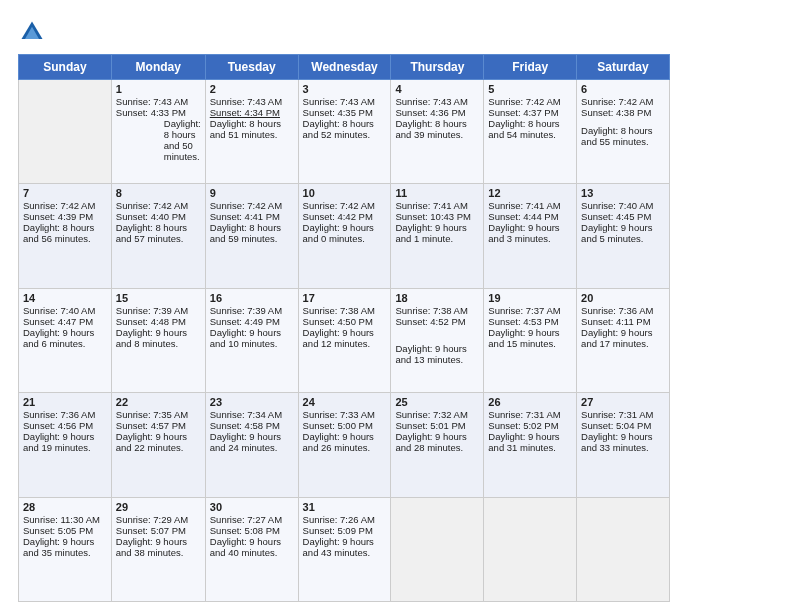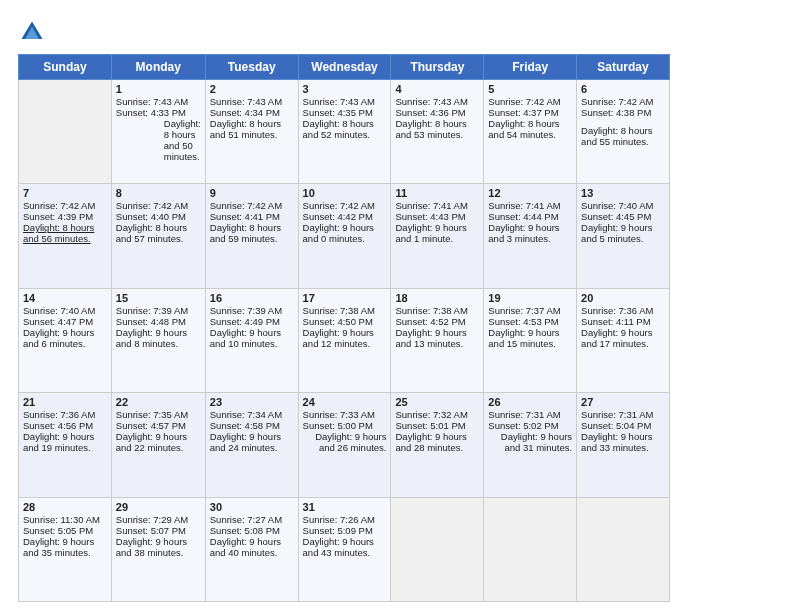--- a/index.html
+++ b/index.html
@@ -129,54 +129,54 @@
           <td class="cell-empty"></td>
           <td>
             <span class="day-number">1</span>
             <span style="display: block;">Sunrise: 7:43 AM</span>
             <span style="display: block;">Sunset: 4:33 PM</span>
             <span style="display: block; margin-left: 48px;">Daylight: 8 hours and 50 minutes.</span>
           </td>
           <td>
             <span class="day-number">2</span>
             <span style="display: block;">Sunrise: 7:43 AM</span>
-            <span style="display: block;">Sunset: 4:34 PM</span>
+            <span style="display: block; text-decoration: underline;">Sunset: 4:34 PM</span>
             <span style="display: block;">Daylight: 8 hours and 51 minutes.</span>
           </td>
           <td>
             <span class="day-number">3</span>
             <span style="display: block;">Sunrise: 7:43 AM</span>
             <span style="display: block;">Sunset: 4:35 PM</span>
             <span style="display: block;">Daylight: 8 hours and 52 minutes.</span>
           </td>
           <td>
             <span class="day-number">4</span>
             <span style="display: block;">Sunrise: 7:43 AM</span>
             <span style="display: block;">Sunset: 4:36 PM</span>
-            <span style="display: block;">Daylight: 8 hours and 53 minutes.</span>
+            <span style="display: block;">Daylight: 8 hours and 39 minutes.</span>
           </td>
           <td>
             <span class="day-number">5</span>
             <span style="display: block;">Sunrise: 7:42 AM</span>
             <span style="display: block;">Sunset: 4:37 PM</span>
             <span style="display: block;">Daylight: 8 hours and 54 minutes.</span>
           </td>
           <td>
             <span class="day-number">6</span>
             <span style="display: block;">Sunrise: 7:42 AM</span>
             <span style="display: block;">Sunset: 4:38 PM</span>
             <span style="display: block; margin-top: 7px;">Daylight: 8 hours and 55 minutes.</span>
           </td>
         </tr>
         <tr>
           <td>
             <span class="day-number">7</span>
             <span style="display: block;">Sunrise: 7:42 AM</span>
             <span style="display: block;">Sunset: 4:39 PM</span>
-            <span style="display: block; text-decoration: underline;">Daylight: 8 hours and 56 minutes.</span>
+            <span style="display: block;">Daylight: 8 hours and 56 minutes.</span>
           </td>
           <td>
             <span class="day-number">8</span>
             <span style="display: block;">Sunrise: 7:42 AM</span>
             <span style="display: block;">Sunset: 4:40 PM</span>
             <span style="display: block;">Daylight: 8 hours and 57 minutes.</span>
           </td>
           <td>
             <span class="day-number">9</span>
             <span style="display: block;">Sunrise: 7:42 AM</span>
@@ -185,21 +185,21 @@
           </td>
           <td>
             <span class="day-number">10</span>
             <span style="display: block;">Sunrise: 7:42 AM</span>
             <span style="display: block;">Sunset: 4:42 PM</span>
             <span style="display: block;">Daylight: 9 hours and 0 minutes.</span>
           </td>
           <td>
             <span class="day-number">11</span>
             <span style="display: block;">Sunrise: 7:41 AM</span>
-            <span style="display: block;">Sunset: 4:43 PM</span>
+            <span style="display: block;">Sunset: 10:43 PM</span>
             <span style="display: block;">Daylight: 9 hours and 1 minute.</span>
           </td>
           <td>
             <span class="day-number">12</span>
             <span style="display: block;">Sunrise: 7:41 AM</span>
             <span style="display: block;">Sunset: 4:44 PM</span>
             <span style="display: block;">Daylight: 9 hours and 3 minutes.</span>
           </td>
           <td>
             <span class="day-number">13</span>
@@ -230,21 +230,21 @@
           <td>
             <span class="day-number">17</span>
             <span style="display: block;">Sunrise: 7:38 AM</span>
             <span style="display: block;">Sunset: 4:50 PM</span>
             <span style="display: block;">Daylight: 9 hours and 12 minutes.</span>
           </td>
           <td>
             <span class="day-number">18</span>
             <span style="display: block;">Sunrise: 7:38 AM</span>
             <span style="display: block;">Sunset: 4:52 PM</span>
-            <span style="display: block;">Daylight: 9 hours and 13 minutes.</span>
+            <span style="display: block; margin-top: 16px;">Daylight: 9 hours and 13 minutes.</span>
           </td>
           <td>
             <span class="day-number">19</span>
             <span style="display: block;">Sunrise: 7:37 AM</span>
             <span style="display: block;">Sunset: 4:53 PM</span>
             <span style="display: block;">Daylight: 9 hours and 15 minutes.</span>
           </td>
           <td>
             <span class="day-number">20</span>
             <span style="display: block;">Sunrise: 7:36 AM</span>
@@ -268,33 +268,33 @@
           <td>
             <span class="day-number">23</span>
             <span style="display: block;">Sunrise: 7:34 AM</span>
             <span style="display: block;">Sunset: 4:58 PM</span>
             <span style="display: block;">Daylight: 9 hours and 24 minutes.</span>
           </td>
           <td>
             <span class="day-number">24</span>
             <span style="display: block;">Sunrise: 7:33 AM</span>
             <span style="display: block;">Sunset: 5:00 PM</span>
-            <span style="display: block; text-align: right;">Daylight: 9 hours and 26 minutes.</span>
+            <span style="display: block;">Daylight: 9 hours and 26 minutes.</span>
           </td>
           <td>
             <span class="day-number">25</span>
             <span style="display: block;">Sunrise: 7:32 AM</span>
             <span style="display: block;">Sunset: 5:01 PM</span>
             <span style="display: block;">Daylight: 9 hours and 28 minutes.</span>
           </td>
           <td>
             <span class="day-number">26</span>
             <span style="display: block;">Sunrise: 7:31 AM</span>
             <span style="display: block;">Sunset: 5:02 PM</span>
-            <span style="display: block; text-align: right;">Daylight: 9 hours and 31 minutes.</span>
+            <span style="display: block;">Daylight: 9 hours and 31 minutes.</span>
           </td>
           <td>
             <span class="day-number">27</span>
             <span style="display: block;">Sunrise: 7:31 AM</span>
             <span style="display: block;">Sunset: 5:04 PM</span>
             <span style="display: block;">Daylight: 9 hours and 33 minutes.</span>
           </td>
         </tr>
         <tr>
           <td>

